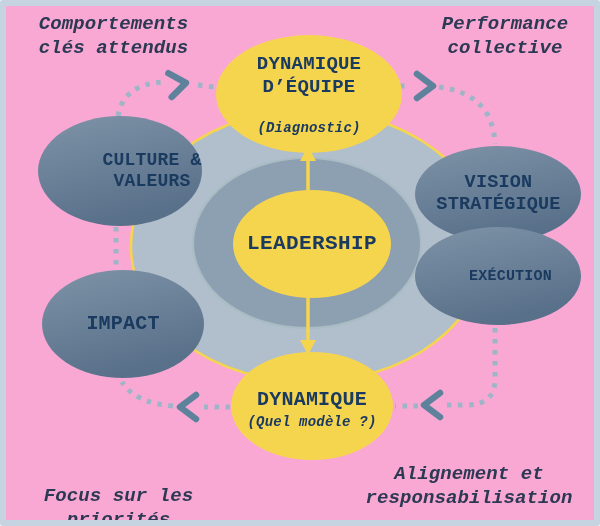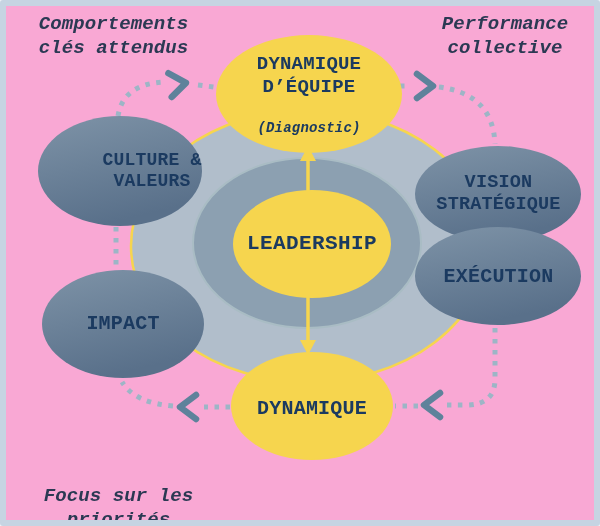--- a/index.html
+++ b/index.html
@@ -31,21 +31,21 @@
     line-height:1.28;
     letter-spacing:.1px;
   }
   .node-title{font-size:19px;}
   .node-sub{font-style:italic;font-size:14px;margin-top:2px;}
   .t-individus{font-size:21px;letter-spacing:.4px;}
   .t-leadership{font-size:20px;}
   .t-impact{font-size:20px;}
   .t-culture{font-size:18px;}
   .t-vision{font-size:18.5px;}
-  .t-execution{font-size:20px;}
+  .t-execution{font-size:15px;padding-left:12px;}
 </style>
 </head>
 <body>
 
 <div class="canvas">
 
   <svg class="diagram" width="600" height="526" viewBox="0 0 600 526">
     <defs>
       <linearGradient id="slateGrad" x1="0" y1="0" x2="0.35" y2="1">
         <stop offset="0" stop-color="#7E93A7"></stop>
@@ -87,30 +87,32 @@
     <ellipse cx="492" cy="270" rx="83" ry="49" fill="url(#slateGrad)"></ellipse>
 
     <ellipse cx="303" cy="88" rx="93" ry="59" fill="#F6D54E"></ellipse>
     <ellipse cx="306" cy="400" rx="81" ry="54" fill="#F6D54E"></ellipse>
     <ellipse cx="306" cy="238" rx="79" ry="54" fill="#F6D54E"></ellipse>
   </svg>
 
   <div class="label corner" style="left:25px;top:6px;width:165px;">Comportements clés attendus</div>
   <div class="label corner" style="left:413px;top:6px;width:172px;">Performance collective</div>
   <div class="label corner" style="left:30px;top:458px;width:165px;margin-top:20px;">Focus sur les priorités</div>
+  <div class="label corner" style="left:338px;top:456px;width:250px;">Alignement et responsabilisation</div>
 
   <div class="label" style="left:203px;top:52px;width:200px;height:74px;gap:20px;">
     <div class="node-title">DYNAMIQUE D’ÉQUIPE</div>
     <div class="node-sub">(Diagnostic)</div>
   </div>
 
   <div class="label t-individus" style="left:226px;top:214px;width:160px;height:48px;">LEADERSHIP</div>
 
   <div class="label" style="left:216px;top:380px;width:180px;height:46px;">
     <div class="node-title t-leadership">DYNAMIQUE</div>
+    <div class="node-sub">(Quel modèle ?)</div>
   </div>
 
   <div class="label t-culture" style="left:34px;top:138px;width:160px;height:54px;margin-left:32px;">CULTURE &amp; VALEURS</div>
 
   <div class="label t-vision" style="left:410px;top:162px;width:165px;height:52px;">VISION STRATÉGIQUE</div>
 
   <div class="label t-impact" style="left:37px;top:304px;width:160px;height:28px;">IMPACT</div>
 
   <div class="label t-execution" style="left:410px;top:257px;width:165px;height:28px;">EXÉCUTION</div>
 

